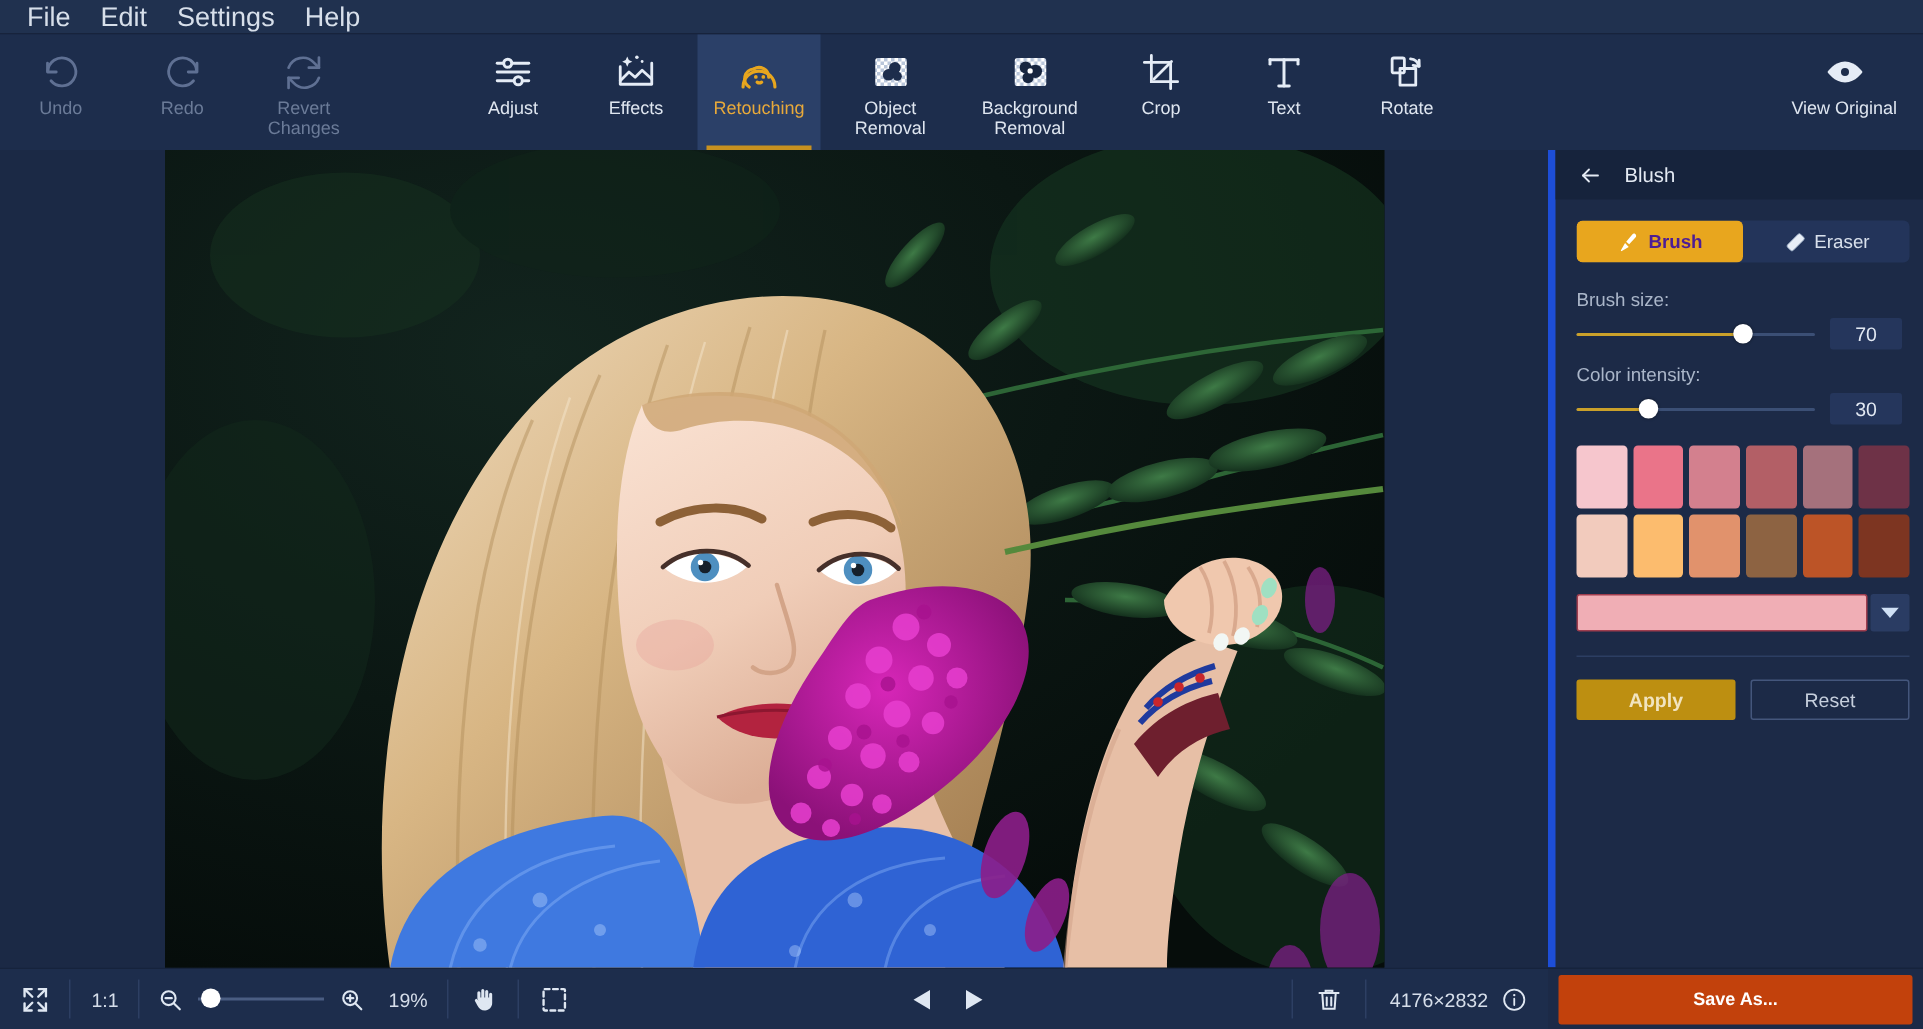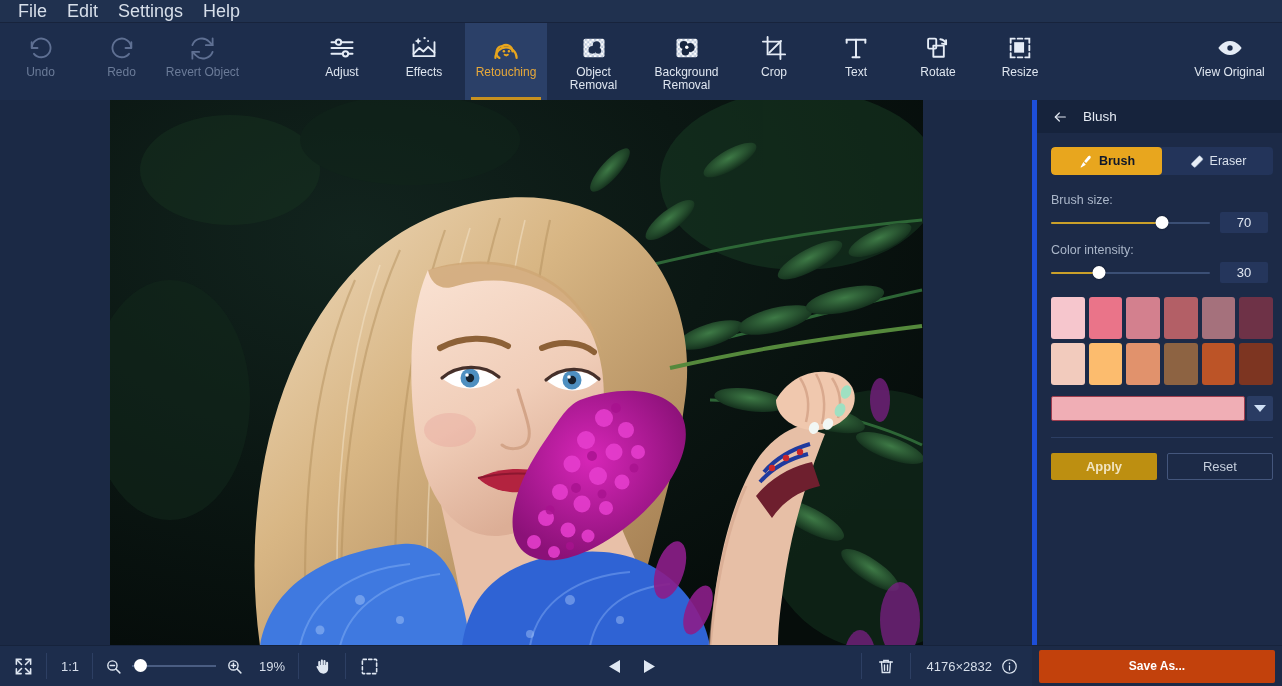--- a/index.html
+++ b/index.html
@@ -112,21 +112,21 @@
     margin-bottom: 18px;
   }
   .seg {
     flex: 1 1 50%;
     display: flex; align-items: center; justify-content: center;
     gap: 6px;
     font-size: 12.5px; color: #d8e0ec;
     cursor: default;
     border-radius: 4px;
   }
-  .seg.on { background: #e8a61e; color: #0f172a; font-weight: 600; }
+  .seg.on { background: #e8a61e; color: #4c1d95; font-weight: 600; }
 
   .field { margin-bottom: 10px; }
   .flabel { font-size: 12.5px; color: #aab6c9; margin-bottom: 5px; }
   .frow { display: flex; align-items: center; gap: 10px; }
   .slider {
     position: relative; height: 14px; flex: 1 1 auto;
     display: flex; align-items: center;
   }
   .strack {
     position: absolute; left: 0; right: 0; top: 6px;
@@ -263,21 +263,21 @@
 
     <div class="tool undo-group disabled">
       <span class="ticon">
         <svg width="27" height="27" viewBox="0 0 24 24" fill="none" stroke="#5f7093" stroke-width="1.6" stroke-linecap="round" stroke-linejoin="round">
           <path d="M3 9a9 9 0 0 1 15-3l3 3"></path>
             <path d="M21 15a9 9 0 0 1-15 3l-3-3"></path>
           <path d="M21 3v6h-6"></path>
             <path d="M3 21v-6h6"></path>
         </svg>
       </span>
-      <span class="tlabel">Revert Object</span>
+      <span class="tlabel">Revert Changes</span>
     </div>
 
     <div style="width:58px"></div>
 
     <div class="tool">
       <span class="ticon">
         <svg width="28" height="28" viewBox="0 0 24 24" fill="none" stroke="#e5ecf6" stroke-width="1.7" stroke-linecap="round">
           <line x1="3" y1="7" x2="21" y2="7"></line>
             <circle cx="9" cy="7" r="2.3" fill="#1d2d4c"></circle>
           <line x1="3" y1="12" x2="21" y2="12"></line>
@@ -383,36 +383,20 @@
         <svg width="28" height="28" viewBox="0 0 24 24" fill="none" stroke="#e5ecf6" stroke-width="1.6" stroke-linecap="round" stroke-linejoin="round">
           <rect x="3.5" y="4" width="7" height="8.5" rx="1"></rect>
           <path d="M8 10h9v9.5H8z"></path>
           <path d="M14 4.5a5.5 5.5 0 0 1 4.8 4.2"></path>
           <path d="M18.9 5.2l.1 3.6-3.5-.6"></path>
         </svg>
       </span>
       <span class="tlabel">Rotate</span>
     </div>
 
-    <div class="tool">
-      <span class="ticon">
-        <svg width="28" height="28" viewBox="0 0 24 24" fill="none" stroke="#e5ecf6" stroke-width="1.6" stroke-linecap="round">
-          <path d="M4 7.5V4h3.5"></path>
-            <path d="M16.5 4H20v3.5"></path>
-          <path d="M20 16.5V20h-3.5"></path>
-            <path d="M7.5 20H4v-3.5"></path>
-          <line x1="10" y1="4" x2="14" y2="4" stroke-dasharray="0"></line>
-          <line x1="4" y1="10" x2="4" y2="14"></line>
-          <line x1="20" y1="10" x2="20" y2="14"></line>
-          <line x1="10" y1="20" x2="14" y2="20"></line>
-          <rect x="7" y="7" width="8.5" height="9" fill="#e5ecf6" stroke="none"></rect>
-        </svg>
-      </span>
-      <span class="tlabel">Resize</span>
-    </div>
 
     <div class="spacer-flex"></div>
 
     <div class="tool wide" style="margin-right:6px">
       <span class="ticon">
         <svg width="28" height="28" viewBox="0 0 24 24" fill="none" stroke="#e5ecf6" stroke-width="1.6">
           <path d="M2 12s3.8-6 10-6 10 6 10 6-3.8 6-10 6S2 12 2 12z" fill="#e5ecf6" stroke="none"></path>
           <circle cx="12" cy="12" r="3.1" fill="#1d2d4c"></circle>
         </svg>
       </span>

